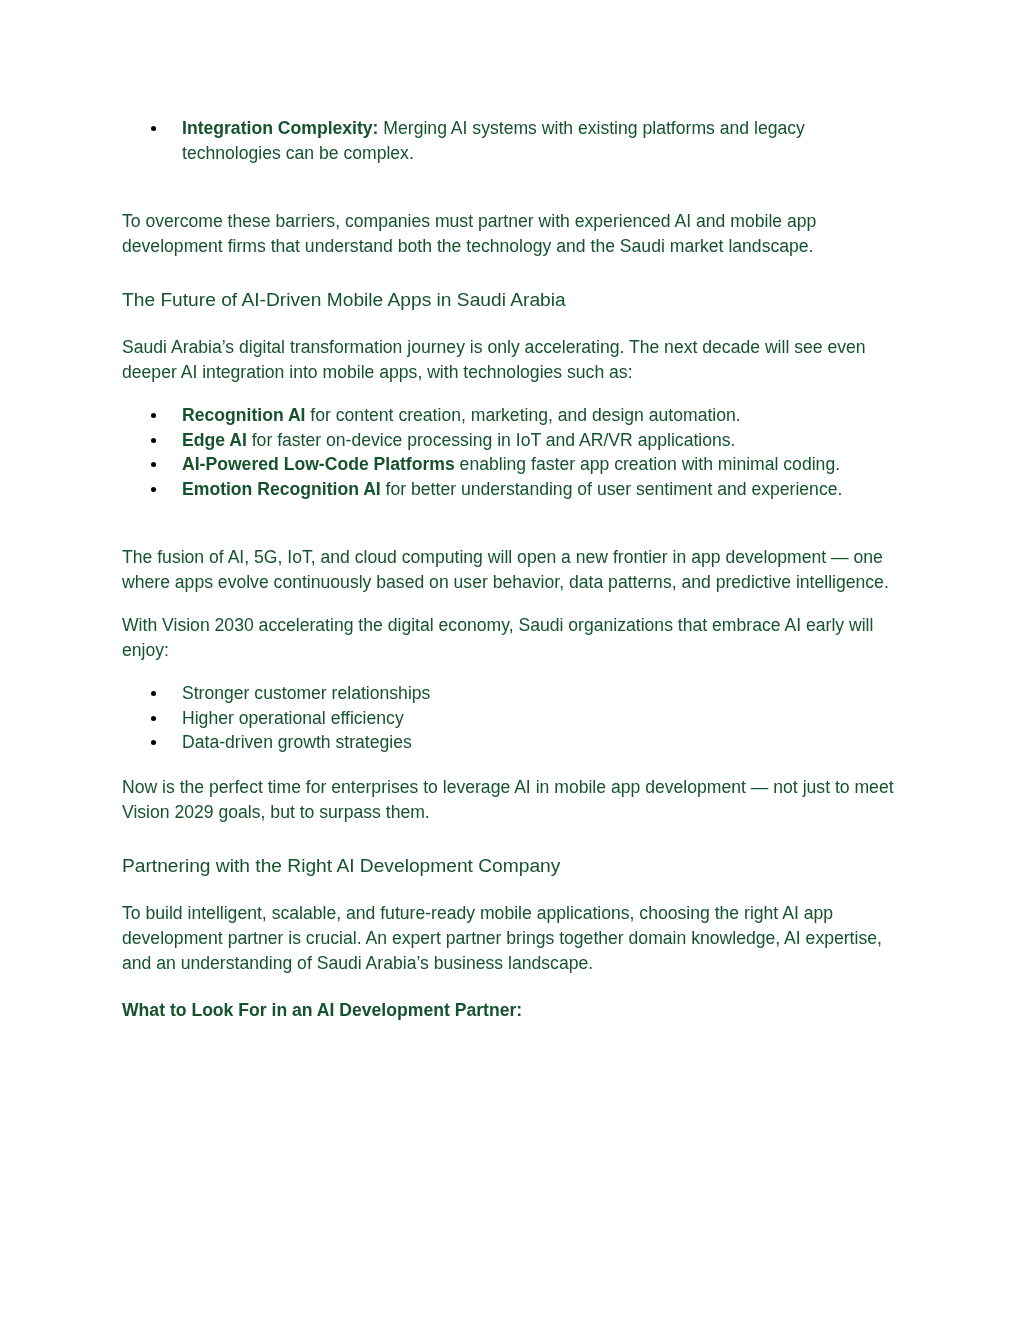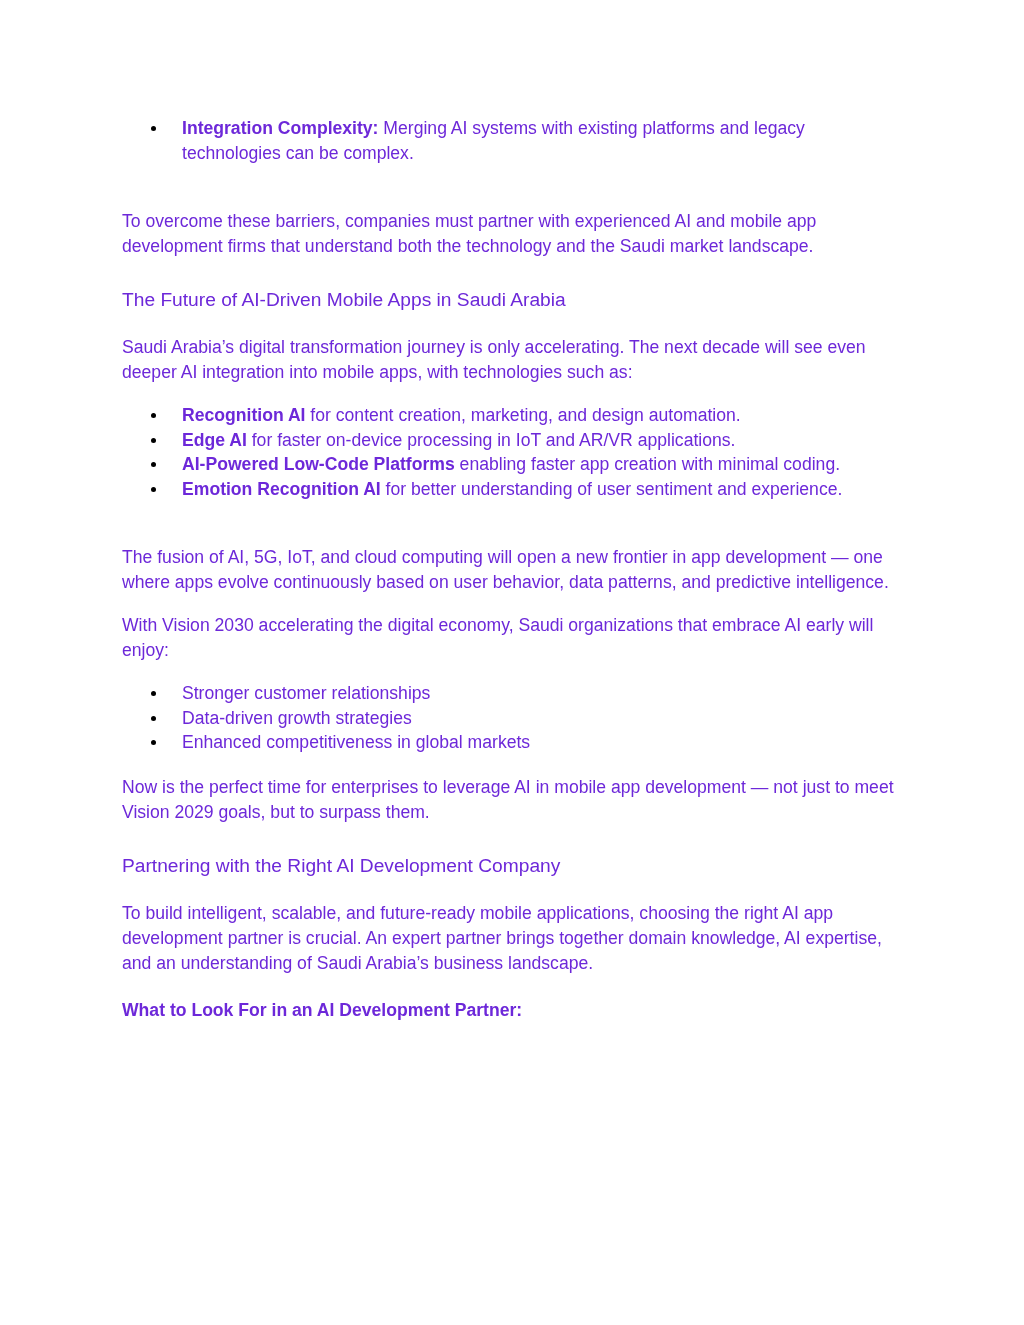--- a/index.html
+++ b/index.html
@@ -9,21 +9,21 @@
   }
   body {
     width: 1024px;
     height: 1325px;
     overflow: hidden;
   }
   .page {
     width: 1024px;
     height: 1325px;
     background: #ffffff;
-    color: #6d28d9;
+    color: #14532d;
     font-family: "Liberation Sans", "DejaVu Sans", sans-serif;
     font-size: 17.6px;
     line-height: 25px;
     box-sizing: border-box;
     padding: 116px 118px 40px 122px;
   }
   .content {
     max-width: 784px;
   }
   p {
@@ -100,22 +100,22 @@
     </ul>
 
     <p>The fusion of AI, 5G, IoT, and cloud computing will open a new frontier in app development — one where apps evolve continuously based on user behavior, data patterns, and predictive intelligence.</p>
 
 
 
     <p>With Vision 2030 accelerating the digital economy, Saudi organizations that embrace AI early will enjoy:</p>
 
     <ul>
       <li><span>Stronger customer relationships</span></li>
+      <li><span>Higher operational efficiency</span></li>
       <li><span>Data-driven growth strategies</span></li>
-      <li><span>Enhanced competitiveness in global markets</span></li>
     </ul>
 
     <p>Now is the perfect time for enterprises to leverage AI in mobile app development — not just to meet Vision 2029 goals, but to surpass them.</p>
 
     <h2>Partnering with the Right AI Development Company</h2>
 
     <p>To build intelligent, scalable, and future-ready mobile applications, choosing the right AI app development partner is crucial. An expert partner brings together domain knowledge, AI expertise, and an understanding of Saudi Arabia’s business landscape.</p>
 
     <p class="subheading">What to Look For in an AI Development Partner:</p>
 

